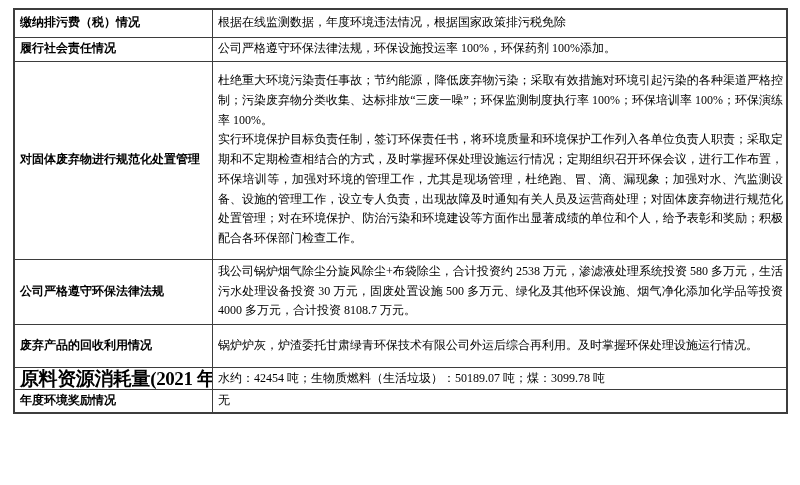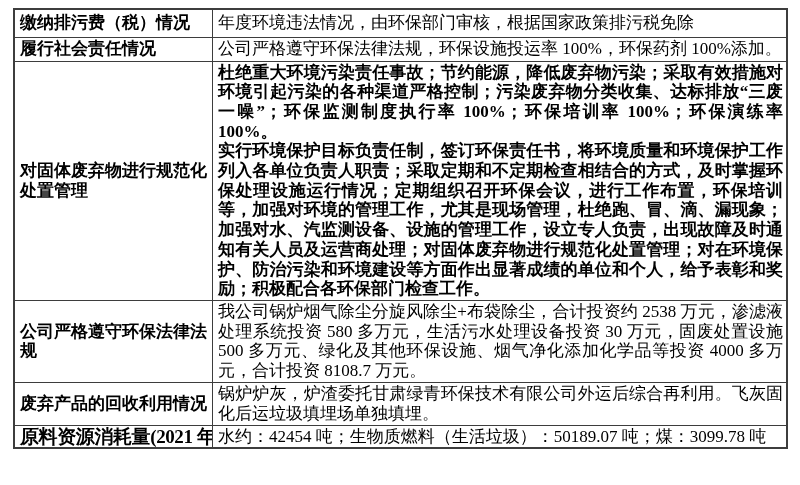--- a/index.html
+++ b/index.html
@@ -21,77 +21,81 @@
     left: 13px;
     top: 8px;
     width: 775px;
     border-collapse: collapse;
     table-layout: fixed;
     border: 2px solid #3d3d3d;
   }
   table.env-table td {
     border: 1px solid #3d3d3d;
     vertical-align: middle;
-    font-size: 17px;
+    font-size: 12px;
     line-height: 19.7px;
     padding: 1px 3px 1px 5px;
     overflow: hidden;
   }
   td.col-label {
     width: 189px;
     font-weight: 700;
     padding-left: 4px;
   }
   td.col-content {
     text-align: justify;
   }
   td.col-label.small {
     font-size: 19px;
     letter-spacing: -0.4px;
     white-space: nowrap;
     margin-top: 8px;
   }
-  td p { margin: 0; text-align: justify; font-weight: bold; }
+  td p { margin: 0; text-align: justify; }
   tr.r1 { height: 28px; }
   tr.r2 { height: 24px; }
   tr.r3 { height: 198px; }
   tr.r4 { height: 65px; }
   tr.r5 { height: 43px; }
   tr.r6 { height: 21px; }
   tr.r7 { height: 21px; }
   tr.r8 { height: 20px; }
 </style>
 </head>
 <body>
 
 <div class="page">
   <table class="env-table">
     <tbody>
       <tr class="r1">
         <td class="col-label">缴纳排污费（税）情况</td>
-        <td class="col-content">年度环境违法情况，由环保部门审核，根据国家政策排污税免除</td>
+        <td class="col-content">根据在线监测数据，年度环境违法情况，根据国家政策排污税免除</td>
       </tr>
       <tr class="r2">
         <td class="col-label">履行社会责任情况</td>
         <td class="col-content">公司严格遵守环保法律法规，环保设施投运率 100%，环保药剂 100%添加。</td>
       </tr>
       <tr class="r3">
         <td class="col-label">对固体废弃物进行规范化处置管理</td>
         <td class="col-content">
           <p>杜绝重大环境污染责任事故；节约能源，降低废弃物污染；采取有效措施对环境引起污染的各种渠道严格控制；污染废弃物分类收集、达标排放“三废一噪”；环保监测制度执行率 100%；环保培训率 100%；环保演练率 100%。</p>
           <p>实行环境保护目标负责任制，签订环保责任书，将环境质量和环境保护工作列入各单位负责人职责；采取定期和不定期检查相结合的方式，及时掌握环保处理设施运行情况；定期组织召开环保会议，进行工作布置，环保培训等，加强对环境的管理工作，尤其是现场管理，杜绝跑、冒、滴、漏现象；加强对水、汽监测设备、设施的管理工作，设立专人负责，出现故障及时通知有关人员及运营商处理；对固体废弃物进行规范化处置管理；对在环境保护、防治污染和环境建设等方面作出显著成绩的单位和个人，给予表彰和奖励；积极配合各环保部门检查工作。</p>
         </td>
       </tr>
       <tr class="r4">
         <td class="col-label">公司严格遵守环保法律法规</td>
         <td class="col-content">我公司锅炉烟气除尘分旋风除尘+布袋除尘，合计投资约 2538 万元，渗滤液处理系统投资 580 多万元，生活污水处理设备投资 30 万元，固废处置设施 500 多万元、绿化及其他环保设施、烟气净化添加化学品等投资 4000 多万元，合计投资 8108.7 万元。</td>
       </tr>
       <tr class="r5">
         <td class="col-label">废弃产品的回收利用情况</td>
-        <td class="col-content">锅炉炉灰，炉渣委托甘肃绿青环保技术有限公司外运后综合再利用。飞灰固化后运垃圾填埋场单独填埋。</td>
+        <td class="col-content">锅炉炉灰，炉渣委托甘肃绿青环保技术有限公司外运后综合再利用。及时掌握环保处理设施运行情况。</td>
       </tr>
       <tr class="r6">
         <td class="col-label small">原料资源消耗量(2021 年 7-9 月)</td>
         <td class="col-content">水约：42454 吨；生物质燃料（生活垃圾）：50189.07 吨；煤：3099.78 吨</td>
+      </tr>
+      <tr class="r8">
+        <td class="col-label">年度环境奖励情况</td>
+        <td class="col-content">无</td>
       </tr>
     </tbody>
   </table>
 </div>
 
 </body></html>

